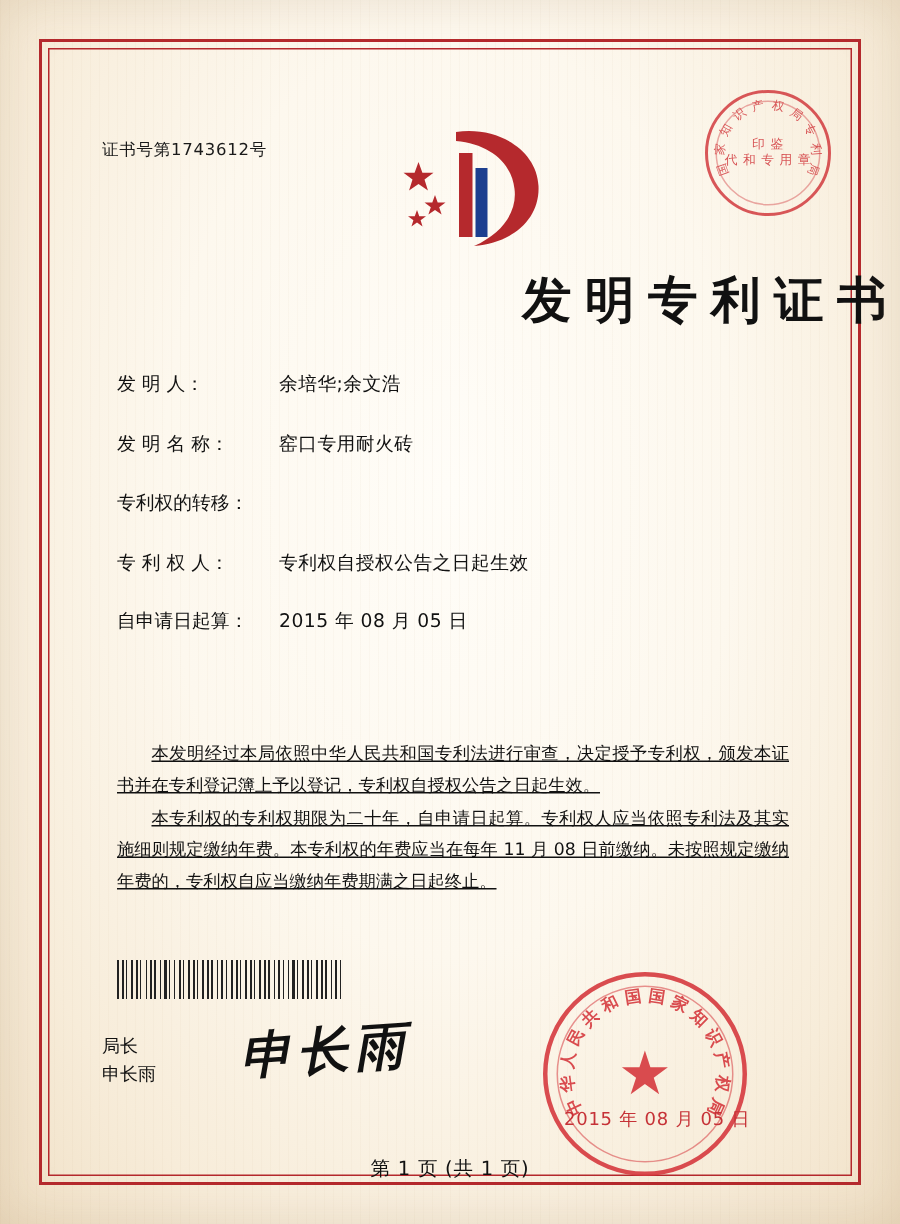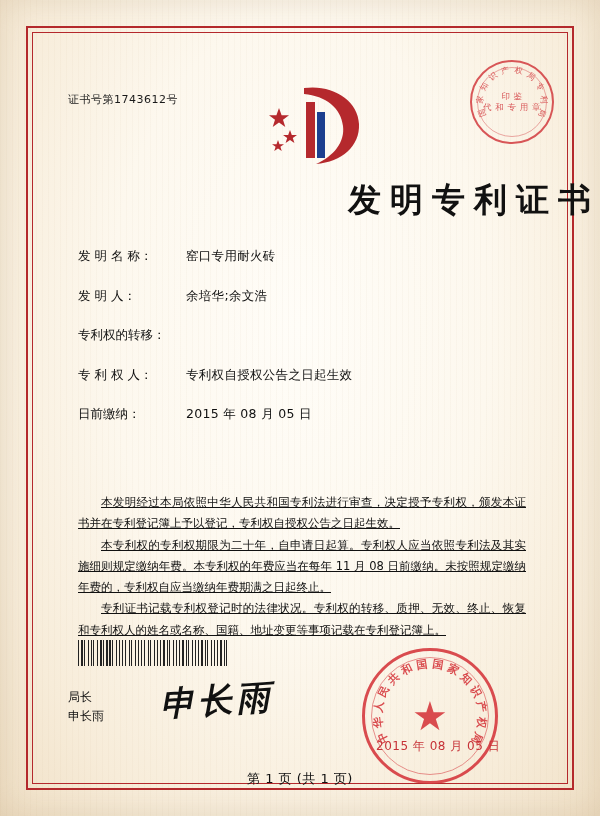--- a/index.html
+++ b/index.html
@@ -295,44 +295,43 @@
         <span class="arc-char" style="position: absolute; left: 50%; top: 50%; font-size: 8px; transform: rotate(61.1111deg) translate(0px, -32px) rotate(0deg) translate(-50%, -50%);">专</span>
         <span class="arc-char" style="position: absolute; left: 50%; top: 50%; font-size: 8px; transform: rotate(85.5556deg) translate(0px, -32px) rotate(0deg) translate(-50%, -50%);">利</span>
         <span class="arc-char" style="position: absolute; left: 50%; top: 50%; font-size: 8px; transform: rotate(110deg) translate(0px, -32px) rotate(0deg) translate(-50%, -50%);">局</span>
       </div>
   </div>
 
   <div class="title">发明专利证书</div>
 
   <div class="fields">
     <div class="field-row">
+      <div class="field-label">发  明  人：</div>
+      <div class="field-value">余培华;余文浩</div>
+    </div>
+    <div class="field-row">
       <div class="field-label">发 明 名 称：</div>
       <div class="field-value">窑口专用耐火砖</div>
     </div>
     <div class="field-row">
-      <div class="field-label">发  明  人：</div>
-      <div class="field-value">余培华;余文浩</div>
-    </div>
-    <div class="field-row">
       <div class="field-label">专利权的转移：</div>
     </div>
     <div class="field-row">
       <div class="field-label">专 利 权 人：</div>
       <div class="field-value">专利权自授权公告之日起生效</div>
     </div>
     <div class="field-row">
-      <div class="field-label">日前缴纳：</div>
+      <div class="field-label">自申请日起算：</div>
       <div class="field-value">2015 年 08 月 05 日</div>
     </div>
   </div>
 
   <div class="body-text">
     <p>本发明经过本局依照中华人民共和国专利法进行审查，决定授予专利权，颁发本证书并在专利登记簿上予以登记，专利权自授权公告之日起生效。</p>
     <p>本专利权的专利权期限为二十年，自申请日起算。专利权人应当依照专利法及其实施细则规定缴纳年费。本专利权的年费应当在每年 11 月 08 日前缴纳。未按照规定缴纳年费的，专利权自应当缴纳年费期满之日起终止。</p>
-    <p>专利证书记载专利权登记时的法律状况。专利权的转移、质押、无效、终止、恢复和专利权人的姓名或名称、国籍、地址变更等事项记载在专利登记簿上。</p>
   </div>
 
   <div class="barcode"></div>
 
   <div class="signature-block">
     <div>局长</div>
     <div>申长雨</div>
   </div>
   <div class="handwriting">申长雨</div>
 

